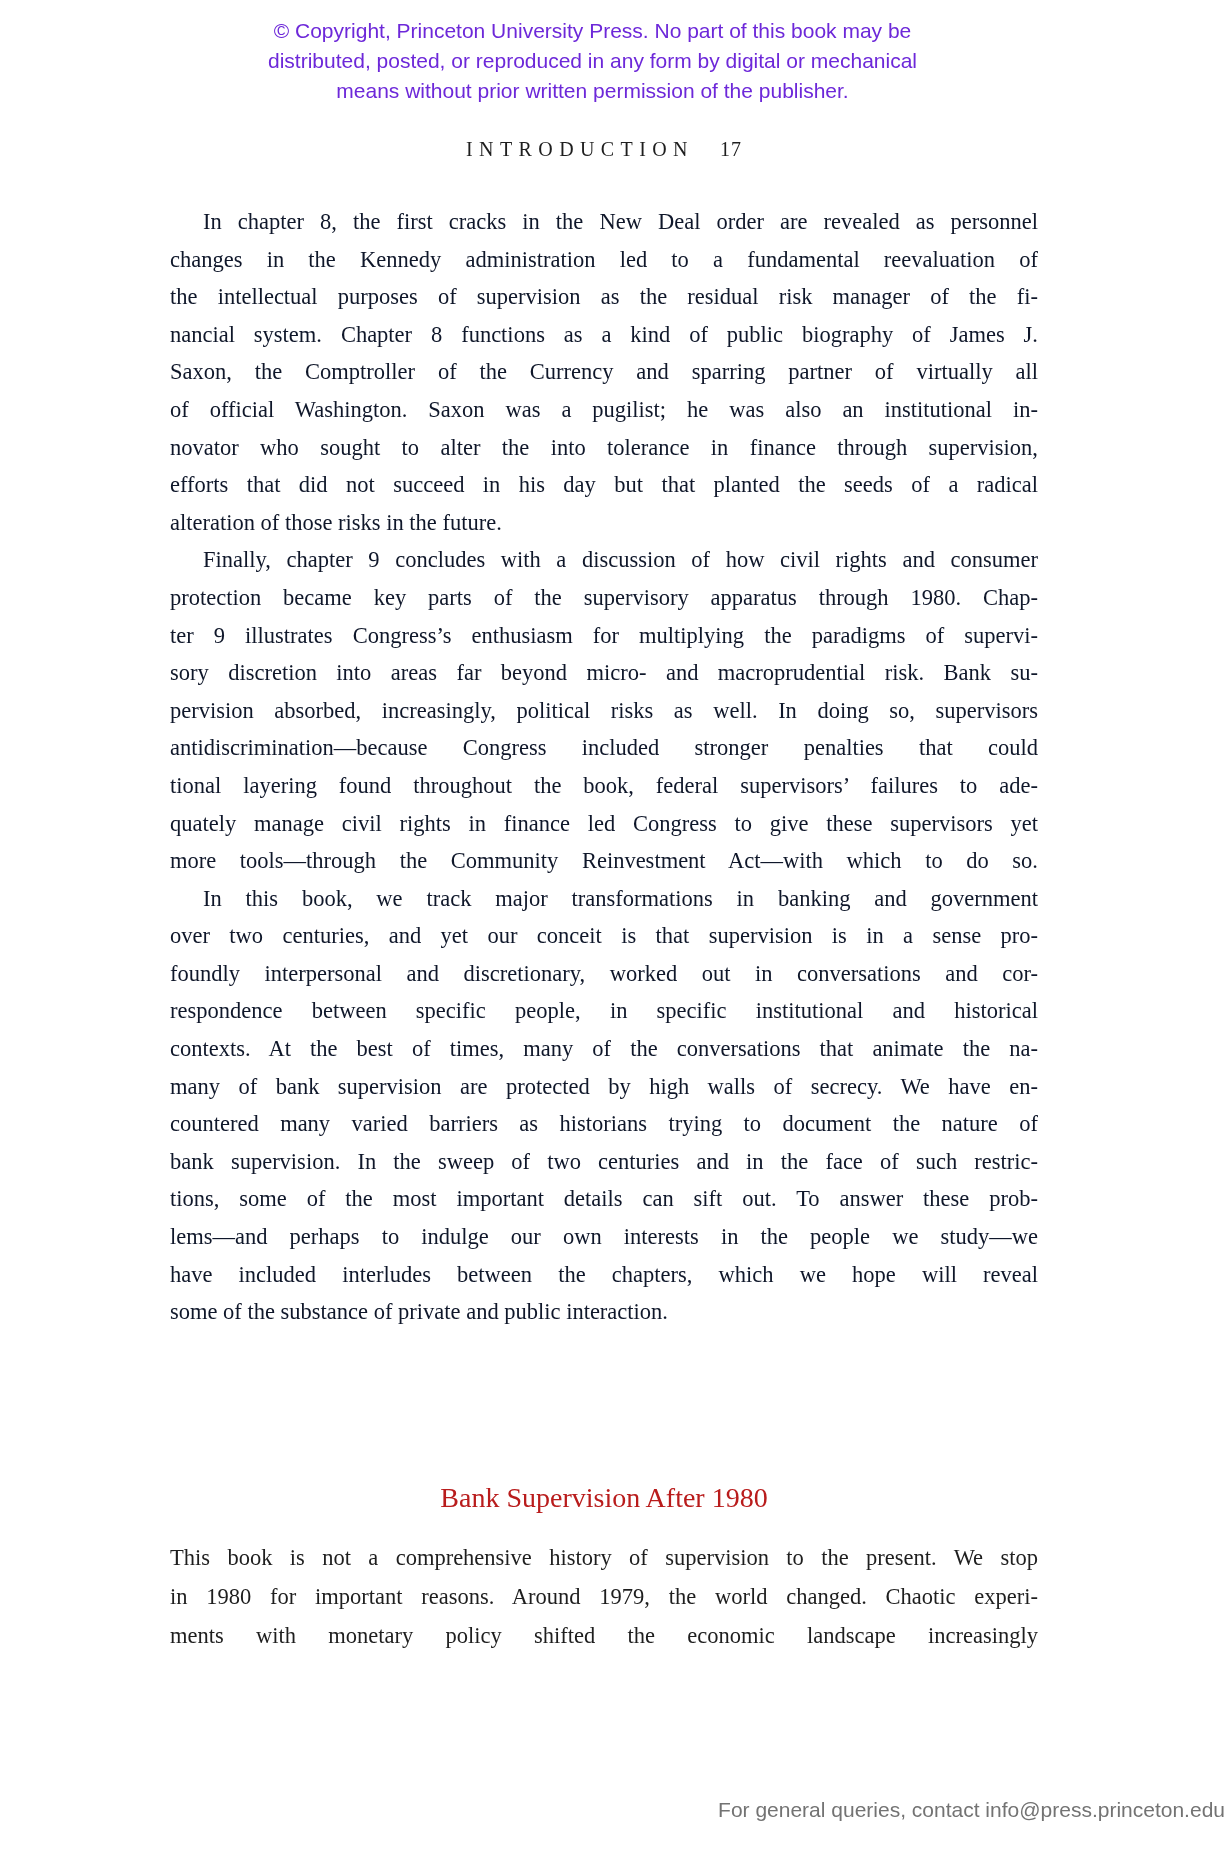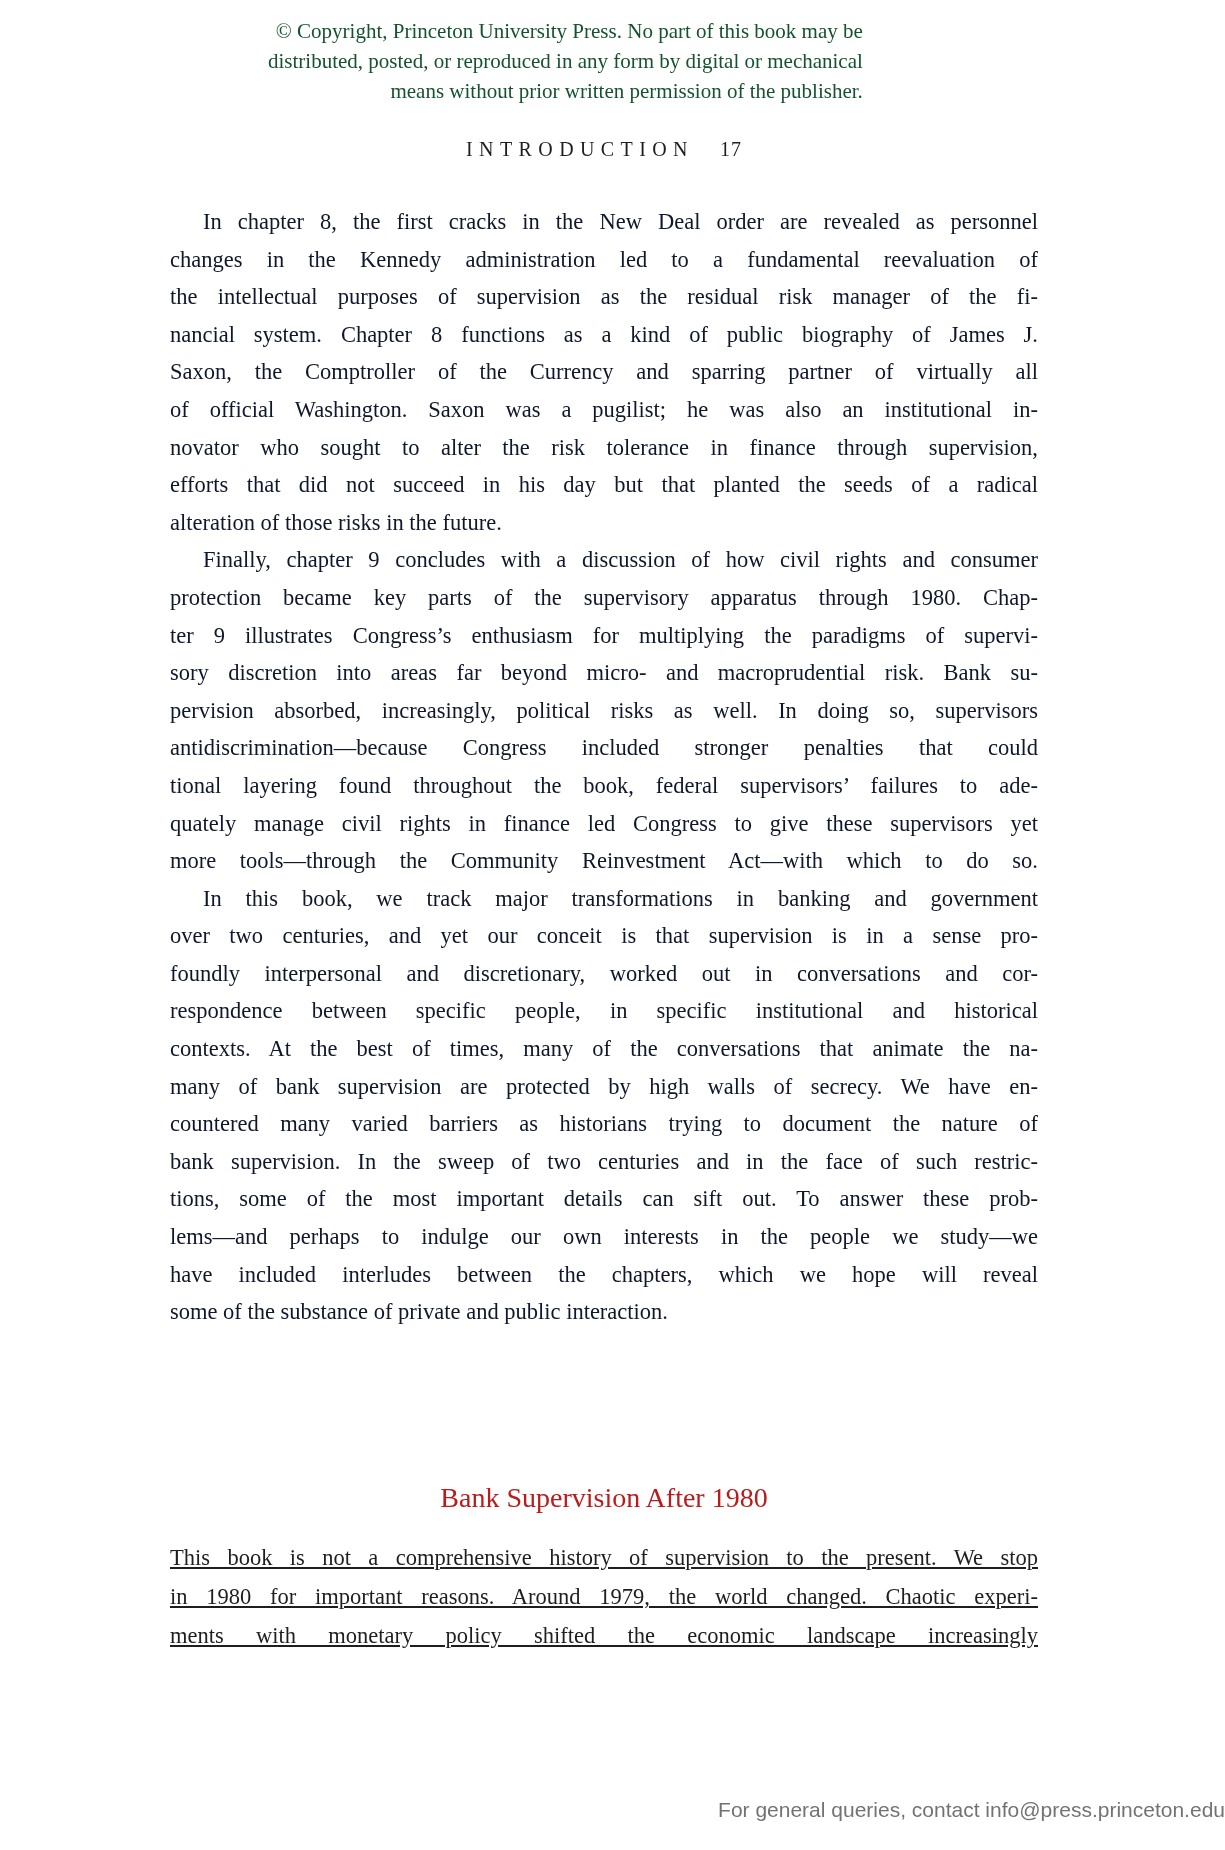--- a/index.html
+++ b/index.html
@@ -12,25 +12,25 @@
     width: 1225px;
     height: 1850px;
     background: #ffffff;
     overflow: hidden;
     font-kerning: normal;
   }
   .copyright {
     position: absolute;
     left: 268px;
     top: 16px;
-    font-family: Liberation Serif, serif;
+    font-family: Liberation Sans, sans-serif;
     font-size: 21px;
     line-height: 30px;
-    color: #14532d;
-    text-align: right;
+    color: #6d28d9;
+    text-align: center;
   }
   .running-header {
     position: absolute;
     left: 170px;
     top: 138px;
     width: 868px;
     text-align: center;
     font-family: "Liberation Serif", serif;
     font-size: 20px;
     color: #1e1e1e;
@@ -71,21 +71,20 @@
   }
   .body-text-bottom {
     position: absolute;
     left: 170px;
     top: 1538px;
     width: 868px;
     font-family: "Liberation Serif", serif;
     font-size: 22.5px;
     line-height: 39px;
     color: #1e1e1e;
-    text-decoration: underline;
   }
   .page-footer {
     position: absolute;
     left: 0;
     top: 1798px;
     width: 1225px;
     text-align: right;
     font-family: "Liberation Sans", sans-serif;
     font-size: 21px;
     color: #737373;
@@ -107,21 +106,21 @@
   </div>
 
   <div class="body-text" id="paragraphs-top">
       <div class="paragraph">
         <div class="line indent">In chapter 8, the first cracks in the New Deal order are revealed as personnel</div>
         <div class="line">changes in the Kennedy administration led to a fundamental reevaluation of</div>
         <div class="line">the intellectual purposes of supervision as the residual risk manager of the fi-</div>
         <div class="line">nancial system. Chapter 8 functions as a kind of public biography of James J.</div>
         <div class="line">Saxon, the Comptroller of the Currency and sparring partner of virtually all</div>
         <div class="line">of official Washington. Saxon was a pugilist; he was also an institutional in-</div>
-        <div class="line">novator who sought to alter the risk tolerance in finance through supervision,</div>
+        <div class="line">novator who sought to alter the into tolerance in finance through supervision,</div>
         <div class="line">efforts that did not succeed in his day but that planted the seeds of a radical</div>
         <div class="line flush-left">alteration of those risks in the future.</div>
       </div>
       <div class="paragraph">
         <div class="line indent">Finally, chapter 9 concludes with a discussion of how civil rights and consumer</div>
         <div class="line">protection became key parts of the supervisory apparatus through 1980. Chap-</div>
         <div class="line">ter 9 illustrates Congress’s enthusiasm for multiplying the paradigms of supervi-</div>
         <div class="line">sory discretion into areas far beyond micro- and macroprudential risk. Bank su-</div>
         <div class="line">pervision absorbed, increasingly, political risks as well. In doing so, supervisors</div>
         <div class="line">antidiscrimination—because Congress included stronger penalties that could</div>

